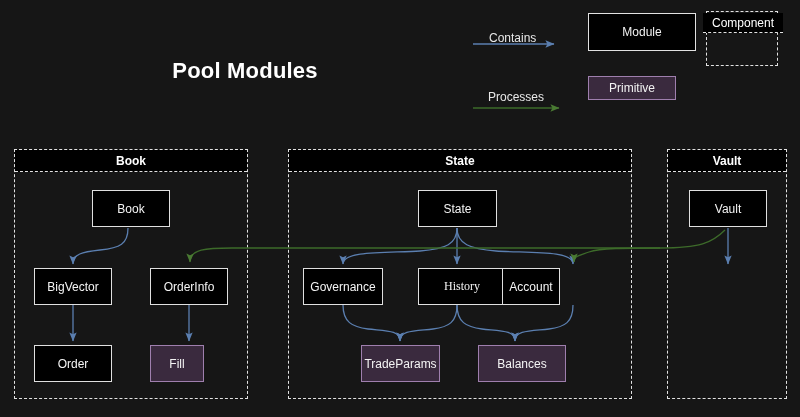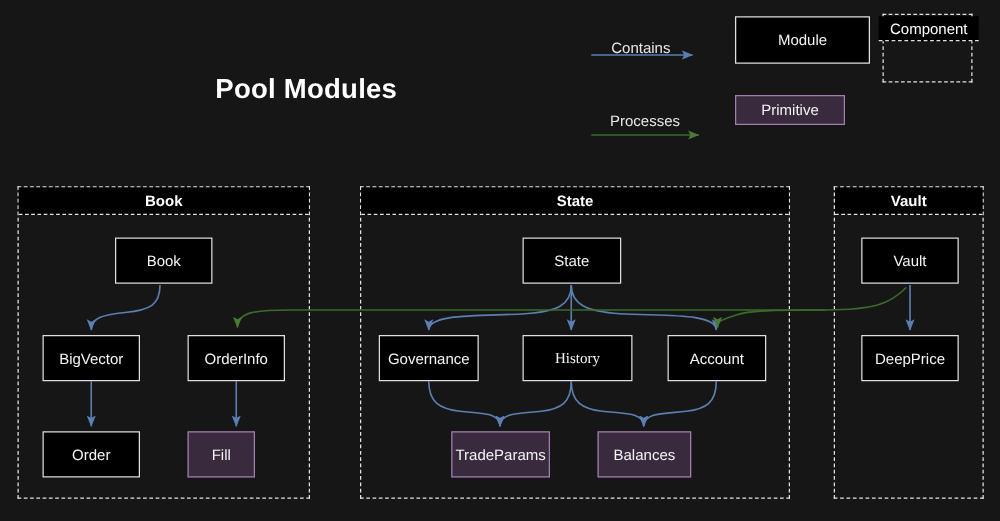--- a/index.html
+++ b/index.html
@@ -138,23 +138,23 @@
 
   #node-book       { left: 92px;  top: 190px; width: 78px; }
   #node-bigvector  { left: 34px;  top: 268px; width: 78px; }
   #node-orderinfo  { left: 150px; top: 268px; width: 78px; }
   #node-order      { left: 34px;  top: 345px; width: 78px; }
   #node-fill       { left: 150px; top: 345px; width: 54px; }
 
   #node-state       { left: 418px; top: 190px; width: 79px; }
   #node-governance  { left: 303px; top: 268px; width: 80px; }
   #node-history     { left: 418px; top: 268px; width: 88px; font-family: Liberation Serif, serif; }
-  #node-account     { left: 534px; top: 268px; width: 79px; }
+  #node-account     { left: 502px; top: 268px; width: 58px; }
   #node-tradeparams { left: 361px; top: 345px; width: 79px; }
-  #node-balances    { left: 478px; top: 345px; width: 75px; }
+  #node-balances    { left: 478px; top: 345px; width: 88px; }
 
   #node-vault      { left: 689px; top: 190px; width: 78px; }
   #node-deepprice  { left: 689px; top: 268px; width: 78px; }
 
   
   #edges {
     position: absolute;
     left: 0; top: 0;
     width: 800px; height: 417px;
     z-index: 2;
@@ -248,15 +248,14 @@
   <div class="node primitive" id="node-fill">Fill</div>
 
   <div class="node module" id="node-state">State</div>
   <div class="node module" id="node-governance">Governance</div>
   <div class="node module" id="node-history">History</div>
   <div class="node module" id="node-account">Account</div>
   <div class="node primitive" id="node-tradeparams">TradeParams</div>
   <div class="node primitive" id="node-balances">Balances</div>
 
   <div class="node module" id="node-vault">Vault</div>
-  <div class="node module" id="node-deepprice">DeepPrice</div>
 
 </div>
 
 </body></html>

